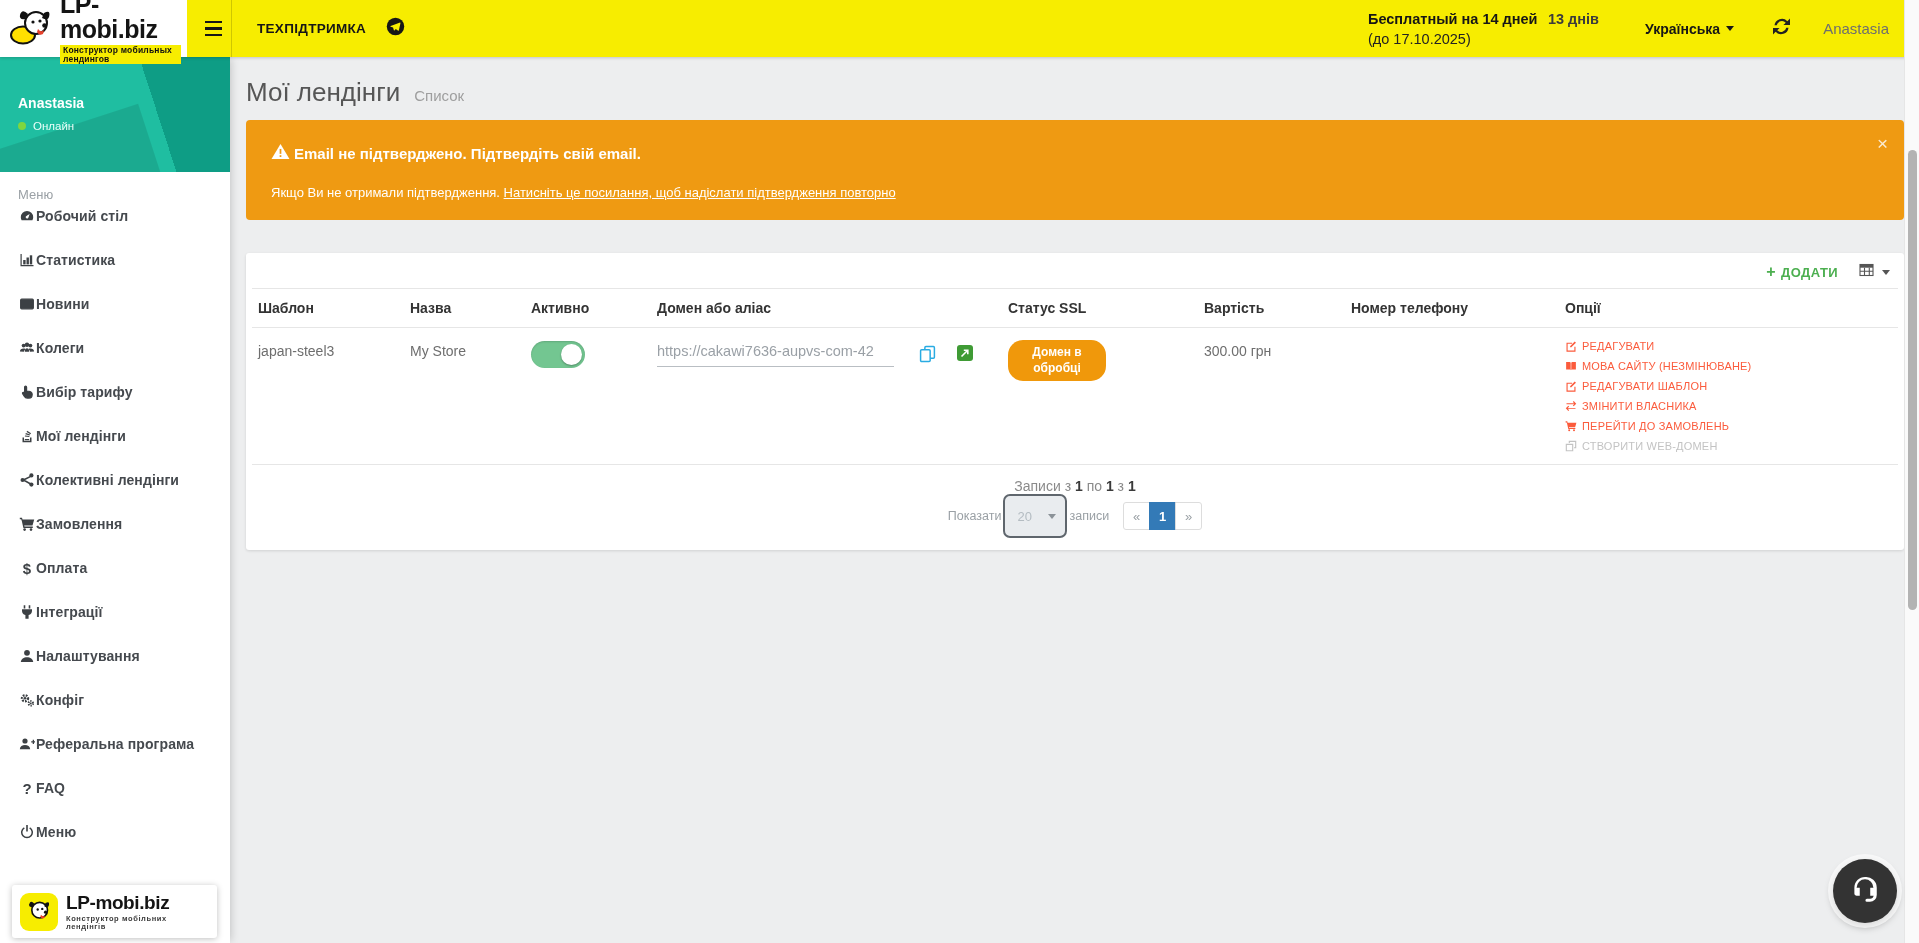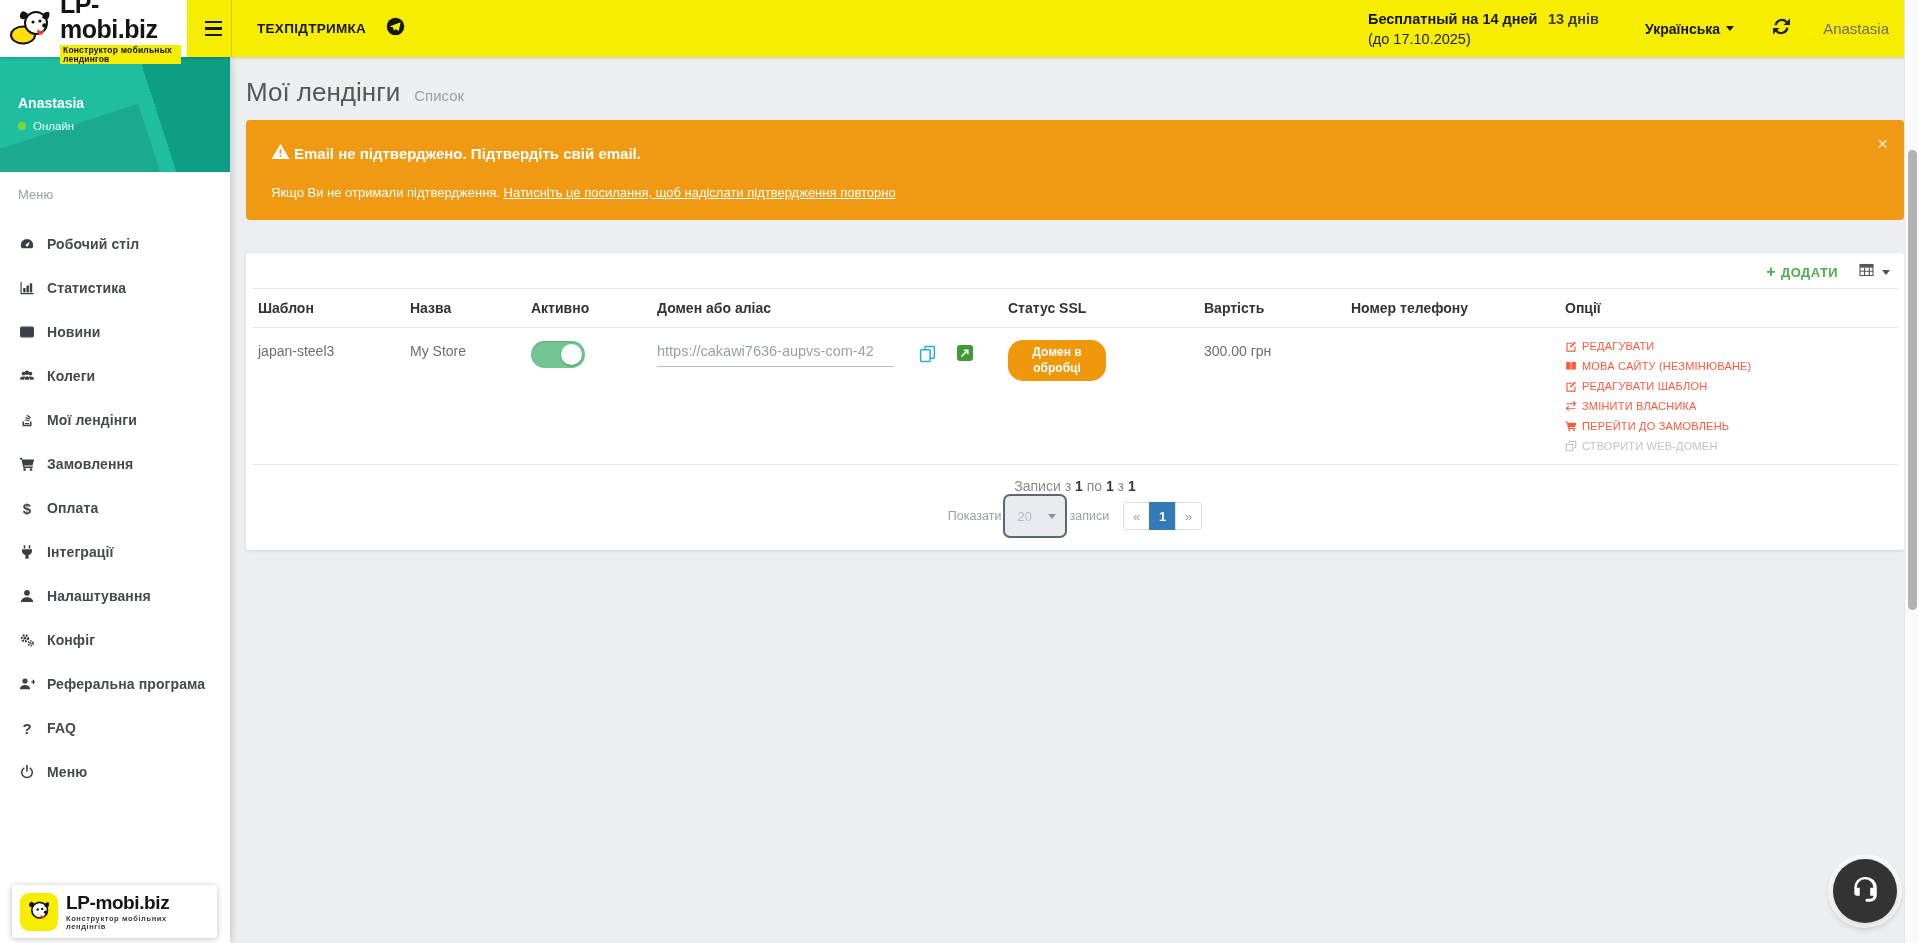--- a/index.html
+++ b/index.html
@@ -40,21 +40,21 @@
   .user-panel{height:115px;background:linear-gradient(252deg,#0E9D85 0 34%,#1FBEA1 34% 100%);
               padding:38px 0 0 18px;position:relative;overflow:hidden;}
   .user-panel:after{content:"";position:absolute;left:-40px;bottom:-70px;width:200px;height:110px;
               background:rgba(0,0,0,.10);transform:rotate(-18deg);}
   .up-name{color:#fff;font-size:14px;font-weight:700;position:relative;z-index:1;}
   .up-status{display:flex;align-items:center;gap:7px;margin-top:9px;position:relative;z-index:1;}
   .up-dot{width:8px;height:8px;border-radius:50%;background:#7ed63f;}
   .up-status-label{color:#eafff9;font-size:11.5px;}
   .menu-label{margin:15px 0 6px 18px;font-size:13px;color:#9ba1a6;}
   .menu{list-style:none;margin:0;padding:0;}
-  .menu-item{height:44px;display:flex;align-items:flex-end;gap:11px;padding-left:18px;cursor:pointer;}
+  .menu-item{height:44px;display:flex;align-items:flex-start;padding-left:18px;cursor:pointer;}
   .mi-icon{width:18px;height:16px;display:flex;align-items:center;justify-content:center;
            color:#3c4044;flex:0 0 auto;}
   .mi-icon svg{width:16px;height:16px;fill:currentColor;}
   .mi-glyph{font-size:15px;font-weight:700;color:#3c4044;}
   .mi-label{font-size:14px;font-weight:700;color:#45494e;letter-spacing:.1px;}
   .side-logo{position:absolute;left:12px;bottom:5px;width:205px;height:53px;background:#fff;
              border-radius:3px;box-shadow:0 1px 6px rgba(0,0,0,.25);display:flex;align-items:center;
              padding:0 8px;cursor:pointer;}
   .sl-badge{width:38px;height:38px;background:#F7ED00;border-radius:9px;display:flex;
             align-items:center;justify-content:center;flex:0 0 auto;}
@@ -246,29 +246,48 @@
               <circle cx="4.6" cy="5.6" r="1.9"></circle>
               <circle cx="11.4" cy="5.6" r="1.9"></circle>
               <circle cx="8" cy="4.8" r="2.2"></circle>
               <path d="M.9 11.6c0-1.9 1.6-3.1 3.7-3.1.7 0 1.4.2 2 .4a4.8 4.8 0 0 0-1.7 2.9zM5.8 11.8C5.8 9.6 6.9 8.2 8 8.2s2.2 1.4 2.2 3.6zM11.1 11.8a4.8 4.8 0 0 0-1.7-2.9c.6-.2 1.3-.4 2-.4 2.1 0 3.7 1.2 3.7 3.1z"></path>
             </svg>
           </span>
         <span class="mi-label">Колеги</span>
       </li>
       <li class="menu-item">
         <span class="mi-icon">
+            <svg viewBox="0 0 16 16" fill="none" stroke="currentColor" stroke-width="1.2">
+              <path d="M5.6 9.3V3.2a1 1 0 0 1 2 0V7c2.8 0 5.6.6 5.6 3.2 0 2.3-1 3.9-3.2 3.9H8.2c-1.4 0-2.3-.8-3-2L3.6 9.6c-.4-.7.3-1.5 1.1-1.2.4.2.6.4.9.9z"></path>
+            </svg>
+          </span>
+        <span class="mi-label">Вибір тарифу</span>
+      </li>
+      <li class="menu-item">
+        <span class="mi-icon">
             <svg viewBox="0 0 16 16">
               <path d="M3.5 9.5v4.8h9V9.5H11v3.3H5V9.5z"></path>
               <rect x="5.8" y="11" width="4.4" height="1.2"></rect>
               <path d="M5.9 8.6l4.4.5.1-1.2-4.4-.5z"></path>
               <path d="M6.4 6.3l4.3 1.3.4-1.1-4.3-1.4z"></path>
               <path d="M7.6 3.9l3.8 2.3.6-1-3.8-2.4z"></path>
             </svg>
           </span>
         <span class="mi-label">Мої лендінги</span>
+      </li>
+      <li class="menu-item">
+        <span class="mi-icon">
+            <svg viewBox="0 0 16 16">
+              <circle cx="12.4" cy="3.4" r="2.1"></circle>
+              <circle cx="3.6" cy="8" r="2.1"></circle>
+              <circle cx="12.4" cy="12.6" r="2.1"></circle>
+              <path d="M4.6 7.1l6.3-3.2.7 1.3-6.3 3.2zM5.3 7.6l6.3 3.5-.7 1.3-6.3-3.5z"></path>
+            </svg>
+          </span>
+        <span class="mi-label">Колективні лендінги</span>
       </li>
       <li class="menu-item">
         <span class="mi-icon">
             <svg viewBox="0 0 16 16">
               <path d="M.8 1.8h2.2l.5 1.7h11.7l-1.7 6H5.2l.3 1h8.3v1.4H4.4L2.8 5 2.2 3.2H.8z"></path>
               <circle cx="5.6" cy="13.6" r="1.3"></circle>
               <circle cx="12" cy="13.6" r="1.3"></circle>
             </svg>
           </span>
         <span class="mi-label">Замовлення</span>

